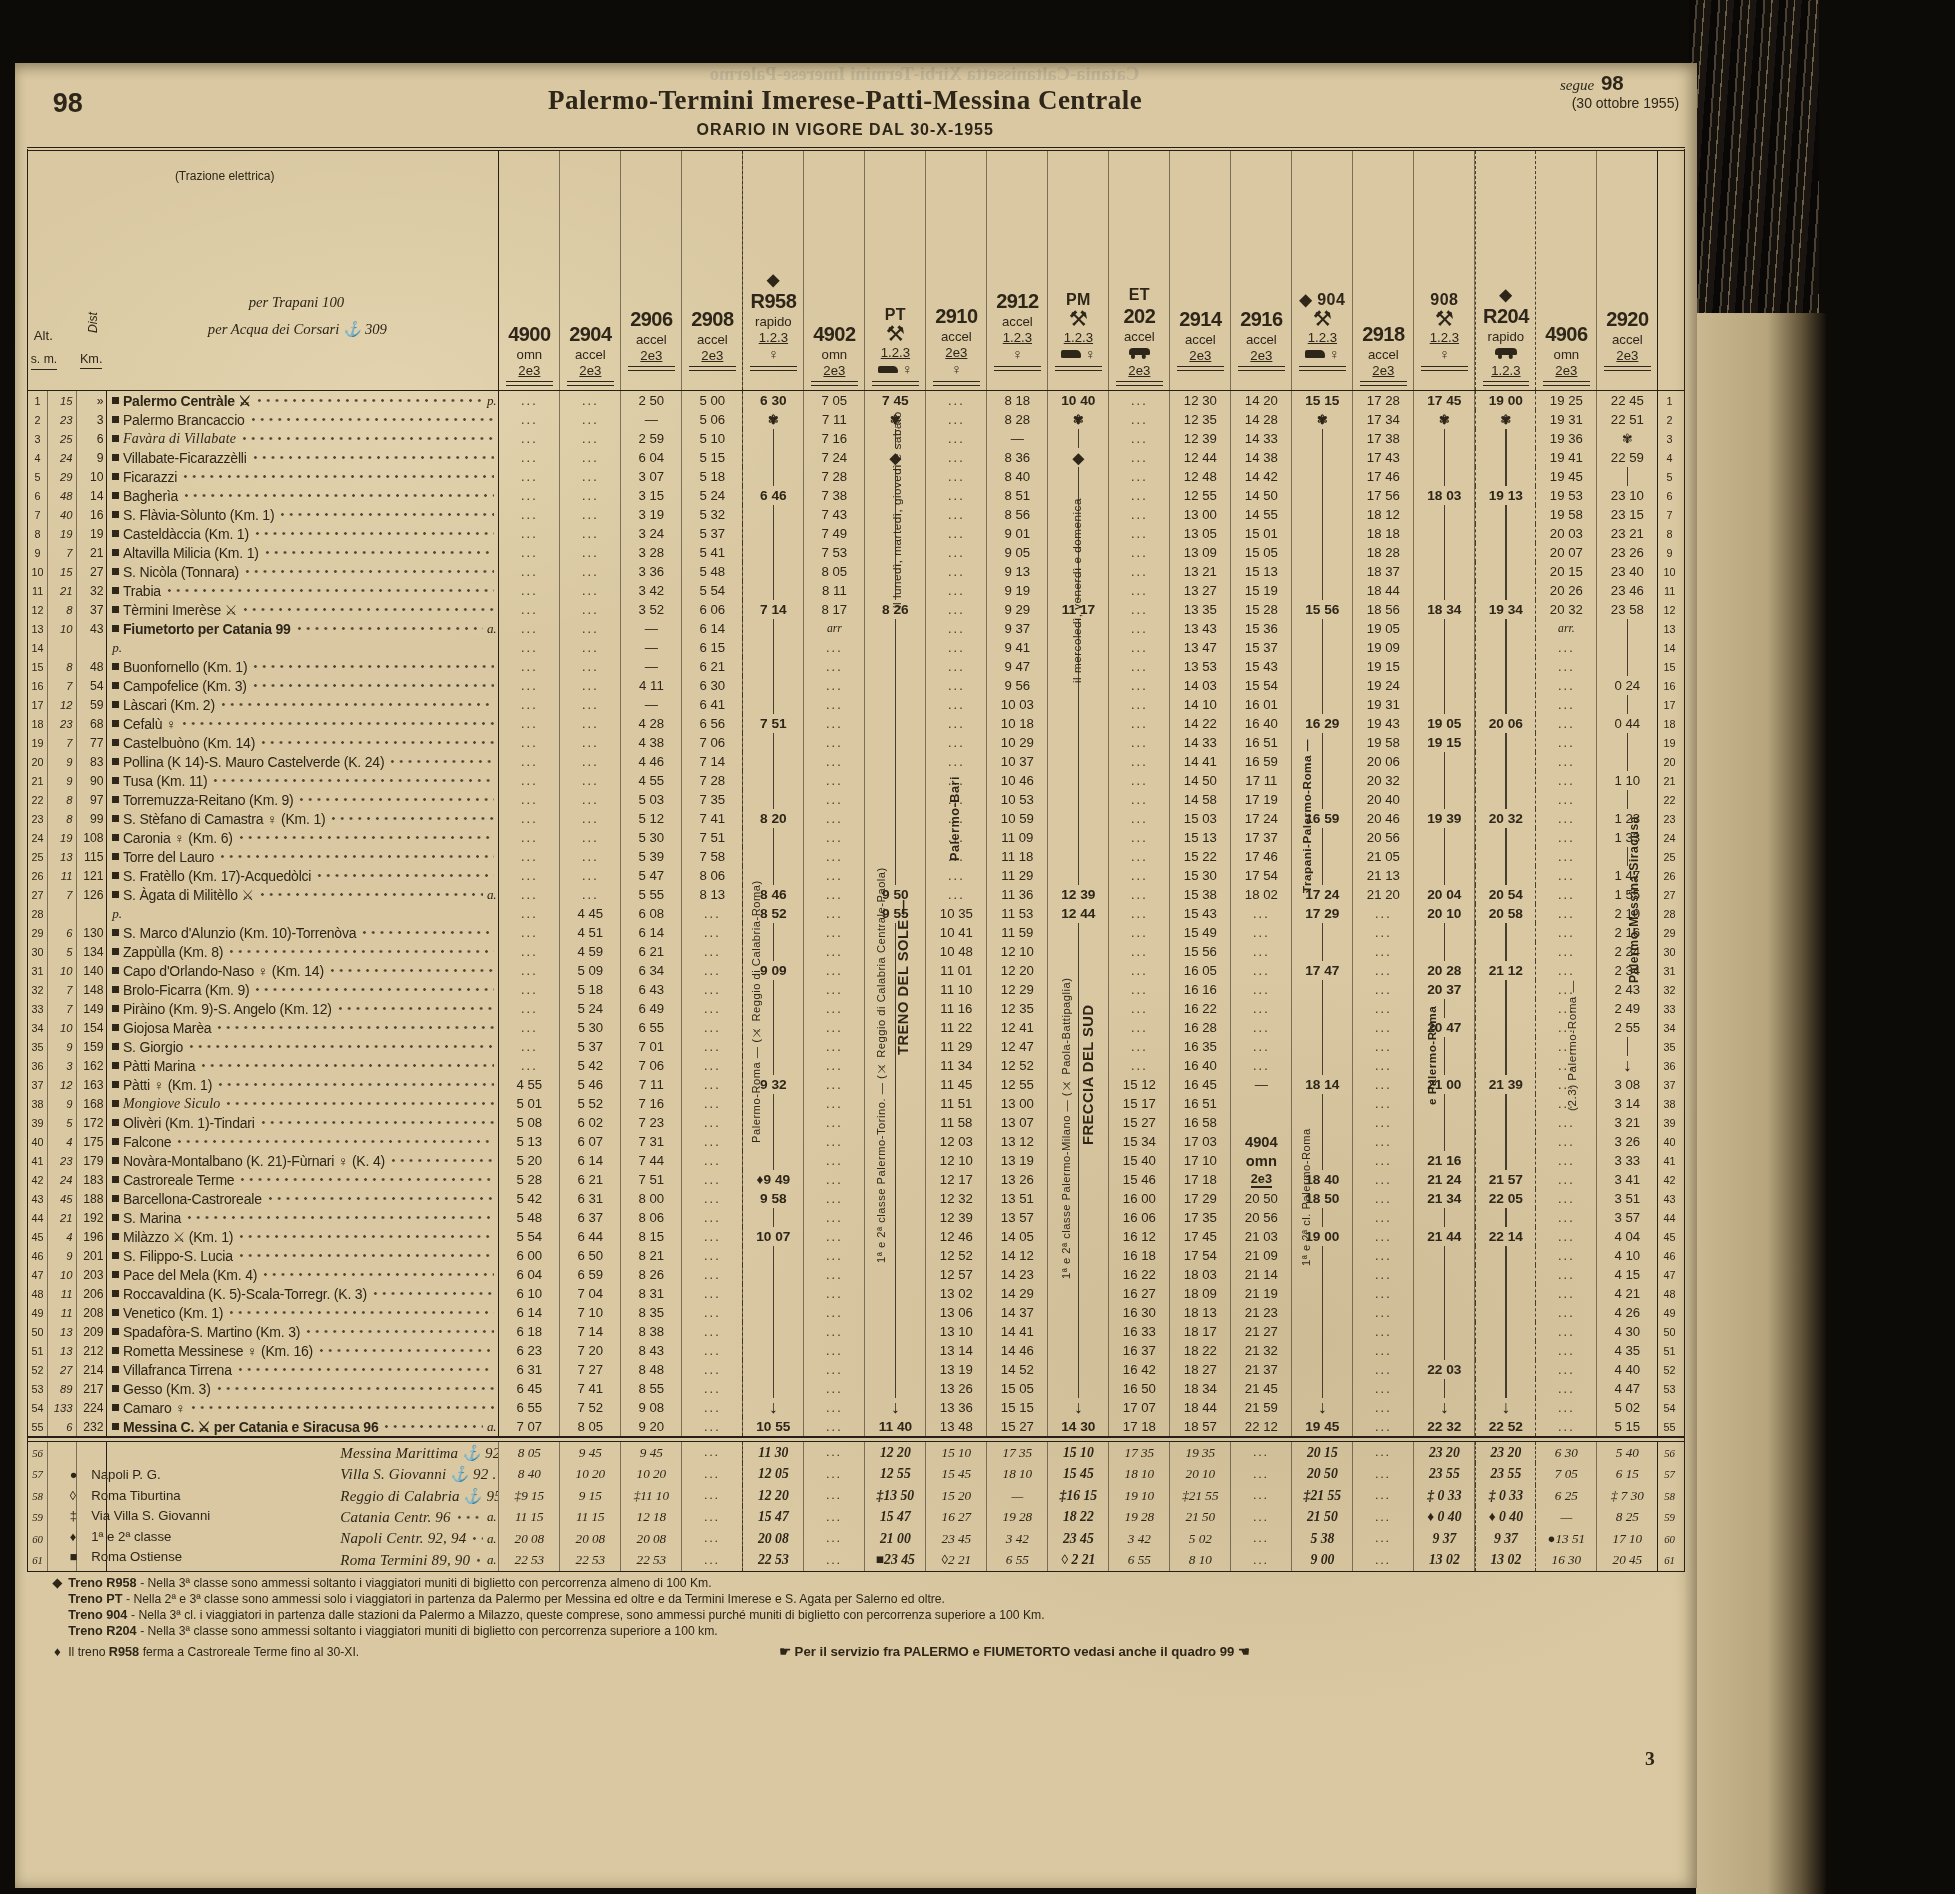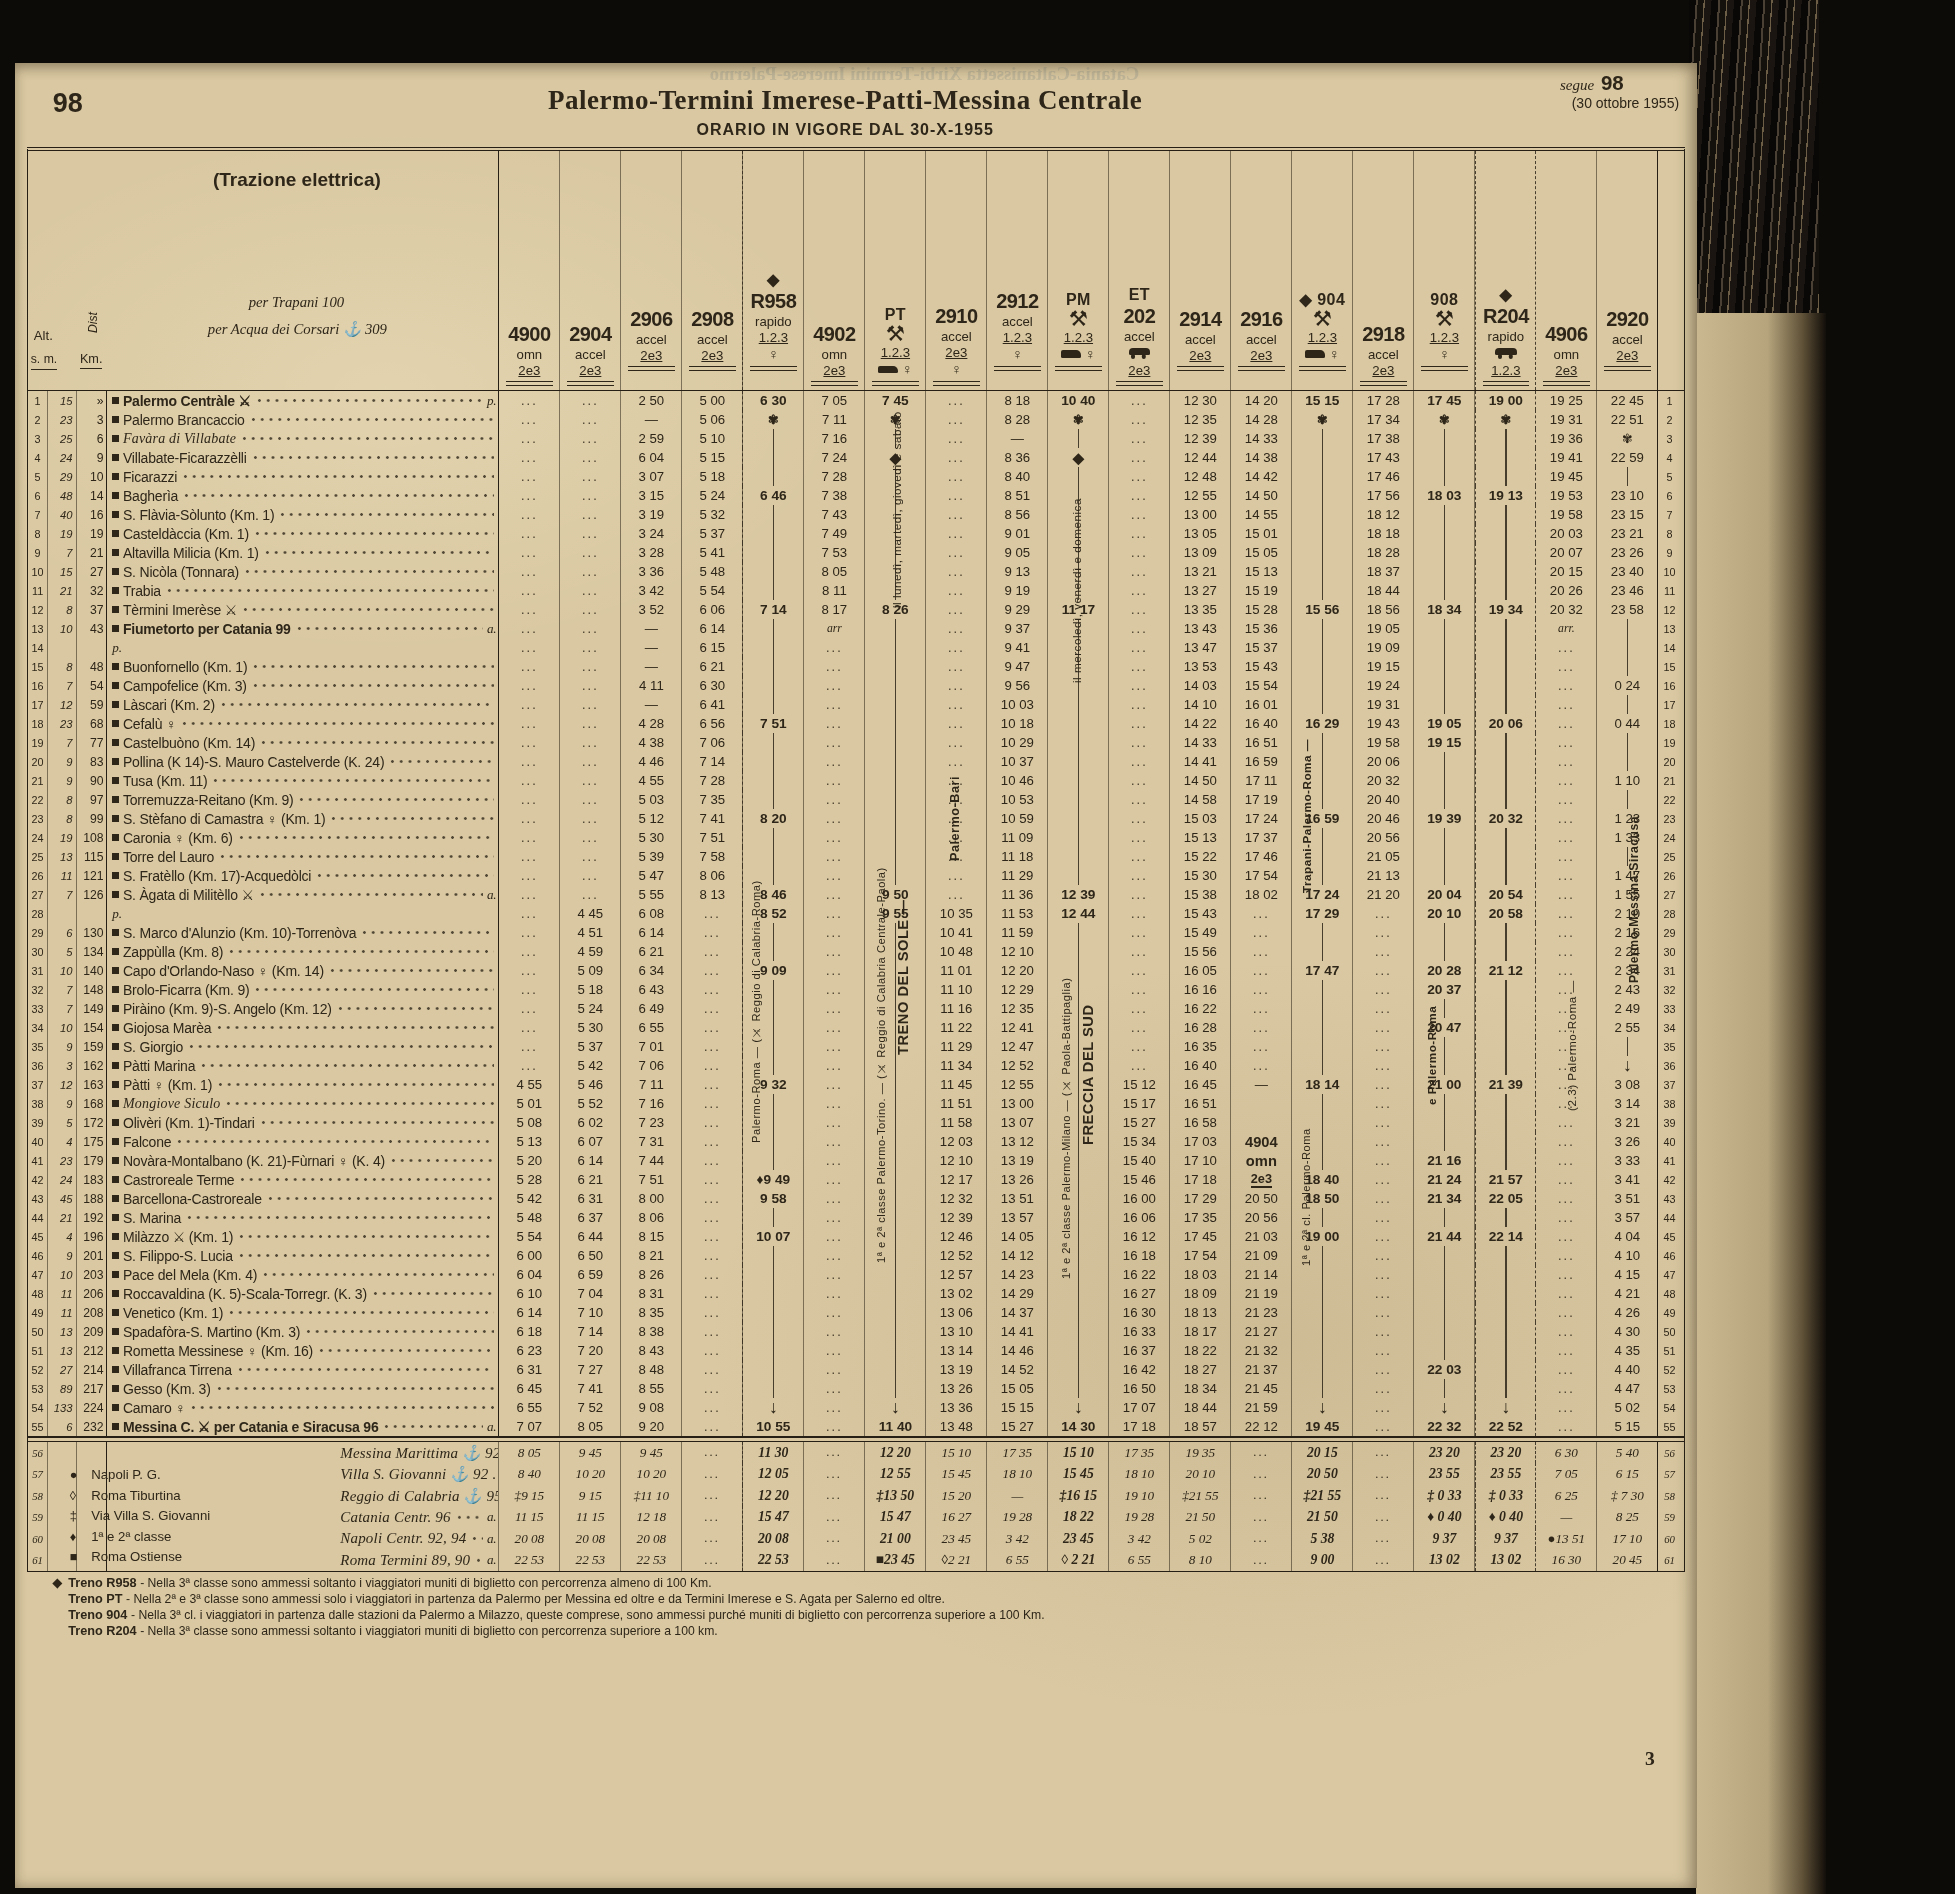--- a/index.html
+++ b/index.html
@@ -39,21 +39,21 @@
   .subtitle{position:absolute;left:156px;top:58px;width:1349px;text-align:center;font-weight:bold;font-size:16px;letter-spacing:1px;}
   .pfoot{position:absolute;right:42px;top:1685px;font-family:"Liberation Serif",serif;font-weight:bold;font-size:19.6px;}
 
   .frame{position:absolute;left:12.2px;top:84px;width:1656px;
     border:1.5px solid #261f15;border-top:4.9px double #261f15;background:transparent;}
   .r{display:grid;grid-template-columns:20.5px 29px 30px 392px repeat(19,61px) 22.5px;}
   .c{border-right:0.5px solid var(--ink-soft);display:flex;align-items:center;justify-content:center;
      overflow:hidden;position:relative;font-size:13.2px;white-space:nowrap;}
   .hdrRow{height:239px;border-bottom:1px solid #261f15;}
   .hleft{grid-column:1/5;position:relative;border-right:1px solid #261f15;}
-  .traz{position:absolute;left:147px;top:17.6px;width:244px;text-align:center;font-weight:bold;font-size:19px;}
+  .traz{position:absolute;left:147px;top:17.6px;width:244px;font-weight:normal;font-size:12px;}
   .pt1{position:absolute;left:122px;top:143px;width:293px;text-align:center;font-style:italic;font-family:"Liberation Serif",serif;font-size:14.7px;}
   .pt2{position:absolute;left:108px;top:169px;width:323px;text-align:center;font-style:italic;font-family:"Liberation Serif",serif;font-size:14.7px;}
   .altl{position:absolute;left:5.9px;top:177px;font-size:13.2px;}
   .sml{position:absolute;left:2.9px;top:201px;font-size:12.2px;border-bottom:1px solid var(--ink);padding-bottom:3px;}
   .distl{position:absolute;left:58px;top:161px;font-size:12.2px;font-style:italic;writing-mode:vertical-rl;transform:rotate(180deg);}
   .kml{position:absolute;left:52px;top:201px;font-size:12.7px;border-bottom:1px solid var(--ink);padding-bottom:2px;}
   .hc{flex-direction:column;justify-content:flex-end;padding-bottom:3.9px;gap:1px;}
   .hc .mark{font-weight:bold;font-size:16px;letter-spacing:0.5px;}
   .hc .num{font-weight:bold;font-size:20px;letter-spacing:-0.5px;}
   .hc .sub{font-size:13.2px;}
@@ -3325,17 +3325,21 @@
       <div><div class="sym">‡</div><div style="display: inline;">Via Villa S. Giovanni</div></div>
       <div><div class="sym">♦</div><div style="display: inline;">1ª e 2ª classe</div></div>
       <div><div class="sym">■</div><div style="display: inline;">Roma Ostiense</div></div>
     </div>
 
   <div class="notes" id="notes">
       <div class="ln"><div class="pre">◆</div><b>Treno R958 </b><div style="display: inline;">- Nella 3ª classe sono ammessi soltanto i viaggiatori muniti di biglietto con percorrenza almeno di 100 Km.</div></div>
       <div class="ln"><div class="pre"></div><b>Treno PT </b><div style="display: inline;">- Nella 2ª e 3ª classe sono ammessi solo i viaggiatori in partenza da Palermo per Messina ed oltre e da Termini Imerese e S. Agata per Salerno ed oltre.</div></div>
       <div class="ln"><div class="pre"></div><b>Treno 904 </b><div style="display: inline;">- Nella 3ª cl. i viaggiatori in partenza dalle stazioni da Palermo a Milazzo, queste comprese, sono ammessi purché muniti di biglietto con percorrenza superiore a 100 Km.</div></div>
       <div class="ln"><div class="pre"></div><b>Treno R204 </b><div style="display: inline;">- Nella 3ª classe sono ammessi soltanto i viaggiatori muniti di biglietto con percorrenza superiore a 100 km.</div></div>
+      <div class="lastln">
+        <div class="f6"><div class="pre">♦</div><div style="display: inline;">Il treno </div><b>R958 </b><div style="display: inline;">ferma a Castroreale Terme fino al 30-XI.</div></div>
+        <div class="f7">☛   Per il servizio fra PALERMO e FIUMETORTO vedasi anche il quadro 99   ☚</div>
+      </div>
     </div>
 
   <div class="pfoot">3</div>
 </div>
 
 
 </body></html>

